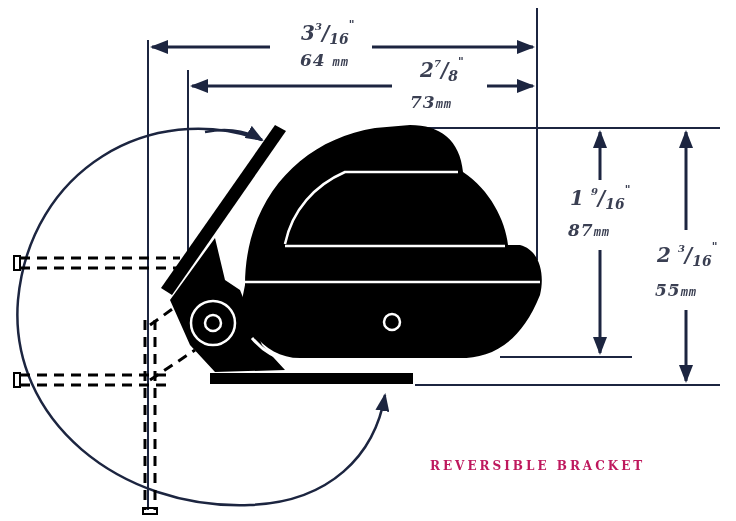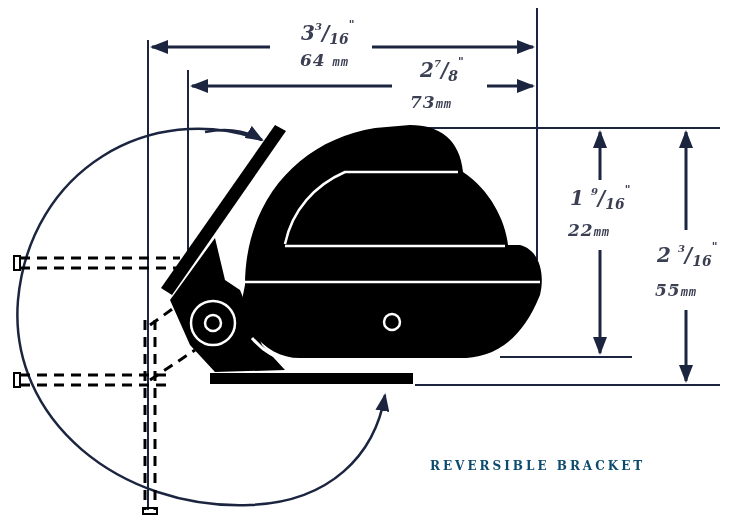--- a/index.html
+++ b/index.html
@@ -5,21 +5,21 @@
   html, body { margin:0; padding:0; background:#ffffff; }
   body { width:736px; height:521px; position:relative; overflow:hidden; font-family:"DejaVu Serif", serif; }
   #canvas { position:absolute; left:0; top:0; width:736px; height:521px; }
   .lbl { position:absolute; color:#3a3f52; font-family:"DejaVu Serif", serif; font-style:italic; font-weight:bold; white-space:nowrap; }
   .frac { font-size:20px; }
   .frac sup { font-size:10px; vertical-align:10px; }
   .frac sub { font-size:14px; vertical-align:-4px; }
   .frac .q { font-size:11px; vertical-align:12px; }
   .mm { font-size:17px; letter-spacing:1px; }
   .mm .u { font-size:12px;font-family:Liberation Mono, monospace; }
-  .caption { position:absolute; left:430px; top:459px; font-family:"DejaVu Serif", serif; font-size:12px; font-weight:bold; letter-spacing:3px; color:#0c4a6e; }
+  .caption { position:absolute; left:430px; top:459px; font-family:"DejaVu Serif", serif; font-size:12px; font-weight:bold; letter-spacing:3px; color:#be185d; }
 </style>
 </head>
 <body>
 
 <svg id="canvas" width="736" height="521" viewBox="0 0 736 521" xmlns="http://www.w3.org/2000/svg">
   <defs>
     <marker id="arrow" markerWidth="10" markerHeight="10" refX="9" refY="5" orient="auto" markerUnits="userSpaceOnUse">
       <path d="M0,0 L10,5 L0,10 Z" fill="#1c2540"></path>
     </marker>
     <marker id="arrowBig" markerWidth="18" markerHeight="14" refX="16" refY="7" orient="auto" markerUnits="userSpaceOnUse">
@@ -99,21 +99,21 @@
   <span>2</span><sup>7</sup>/<sub>8</sub><span class="q">"</span>
 </div>
 <div class="lbl mm" style="left:410px;top:92px;">
   <span>73</span><span class="u">mm</span>
 </div>
 
 <div class="lbl frac" style="left:570px;top:183px;">
   <span>1</span> <sup>9</sup>/<sub>16</sub><span class="q">"</span>
 </div>
 <div class="lbl mm" style="left:568px;top:220px;">
-  <span>22</span><span class="u">mm</span>
+  <span>87</span><span class="u">mm</span>
 </div>
 
 <div class="lbl frac" style="left:657px;top:240px;">
   <span>2</span> <sup>3</sup>/<sub>16</sub><span class="q">"</span>
 </div>
 <div class="lbl mm" style="left:655px;top:280px;">
   <span>55</span><span class="u">mm</span>
 </div>
 
 <div class="caption">REVERSIBLE BRACKET</div>

